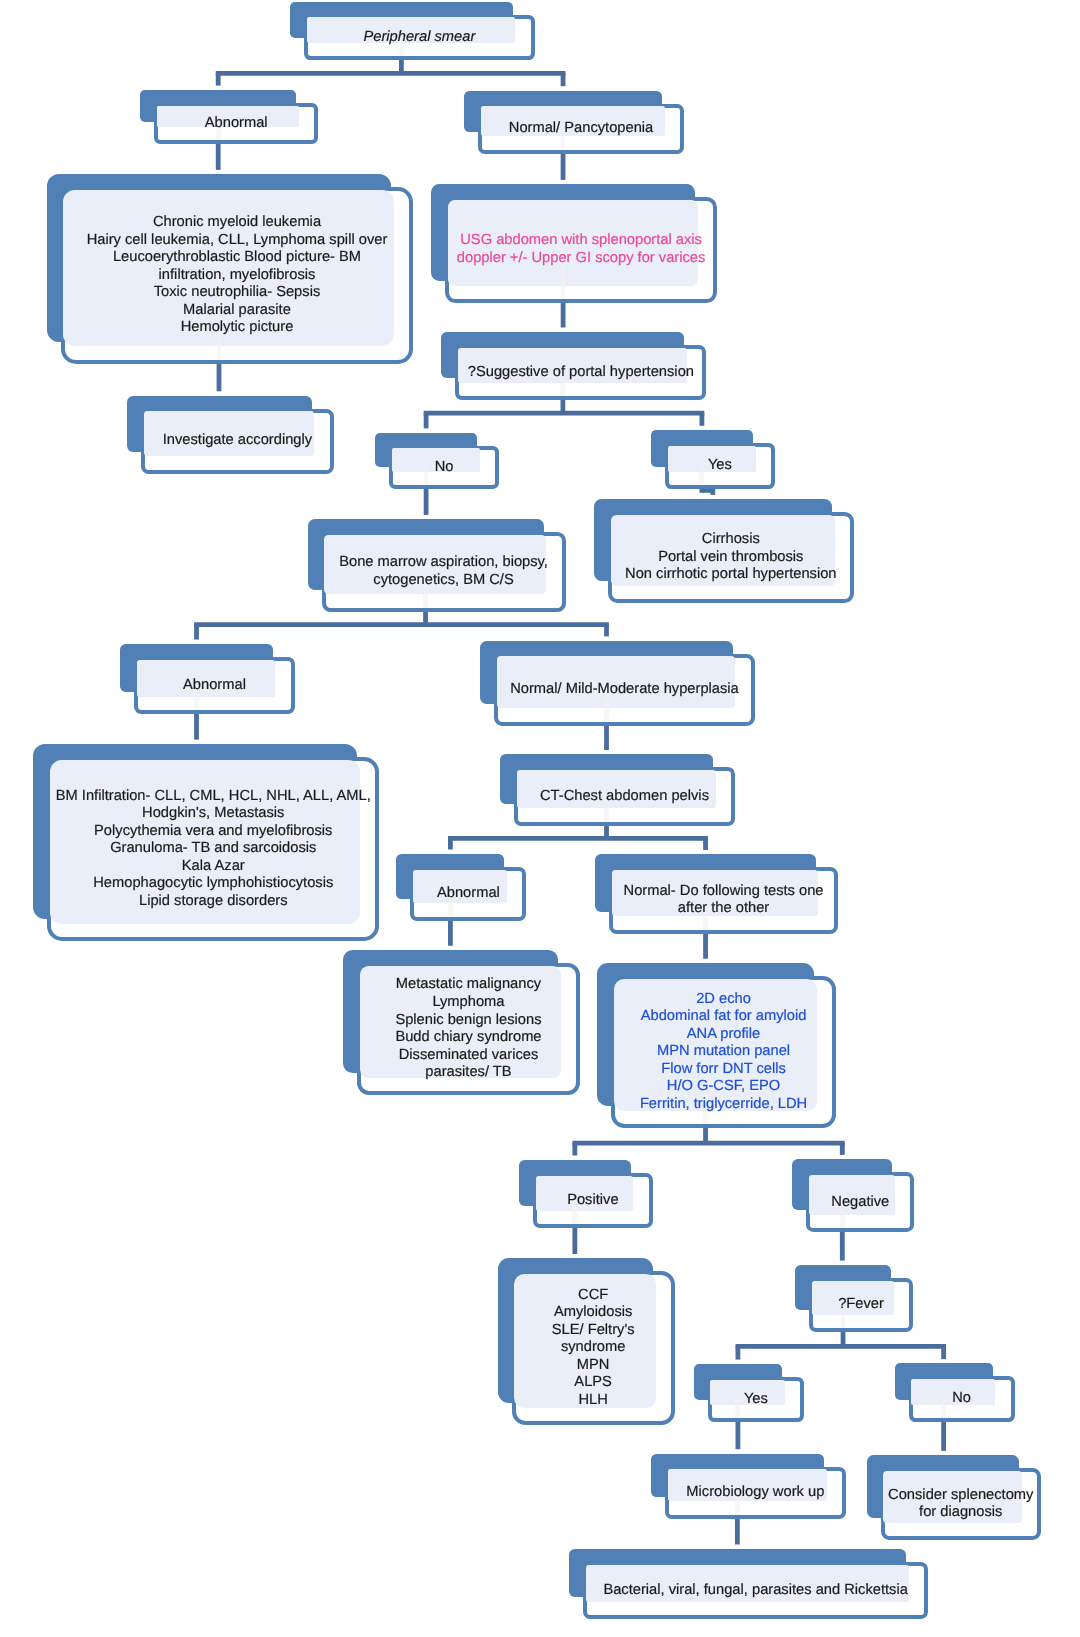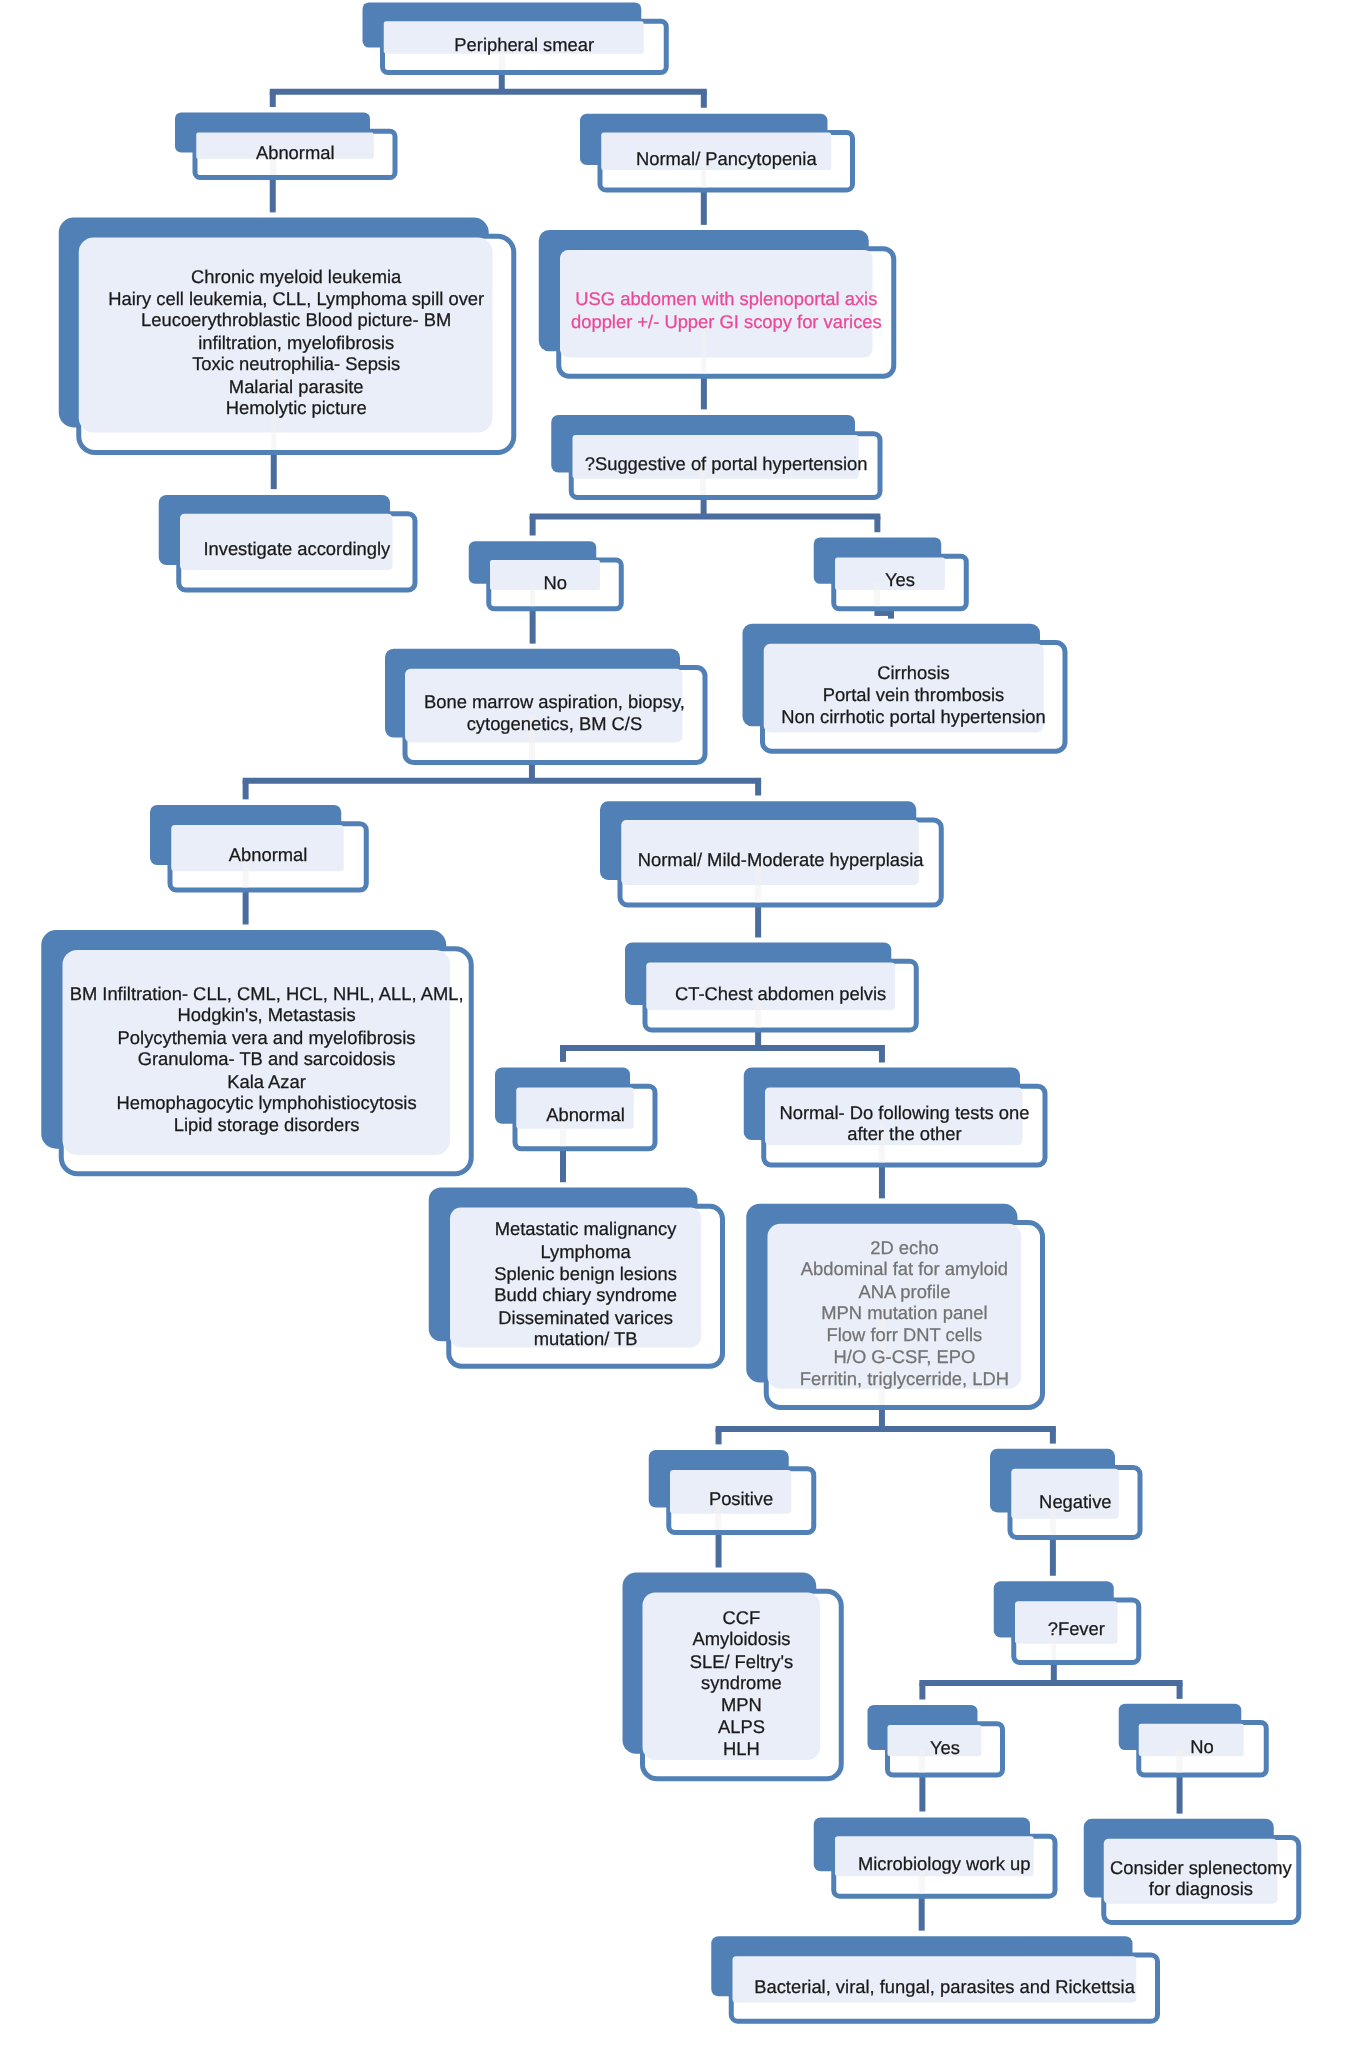--- a/index.html
+++ b/index.html
@@ -71,21 +71,21 @@
       <line x1="842.3" y1="1229.4" x2="842.3" y2="1260.6000000000001" stroke="#4a6d9e" stroke-width="4.8"></line>
       <line x1="843.05" y1="1329.5" x2="843.05" y2="1346.4" stroke="#4a6d9e" stroke-width="4.8"></line>
       <line x1="735.5" y1="1346.4" x2="946.0500000000001" y2="1346.4" stroke="#4a6d9e" stroke-width="4.8"></line>
       <line x1="737.9" y1="1346.4" x2="737.9" y2="1359.6000000000001" stroke="#4a6d9e" stroke-width="4.8"></line>
       <line x1="943.6500000000001" y1="1346.4" x2="943.6500000000001" y2="1359.1000000000001" stroke="#4a6d9e" stroke-width="4.8"></line>
       <line x1="737.9" y1="1419.2" x2="737.9" y2="1449.2" stroke="#4a6d9e" stroke-width="4.8"></line>
       <line x1="943.6500000000001" y1="1419.1000000000001" x2="943.6500000000001" y2="1450.9" stroke="#4a6d9e" stroke-width="4.8"></line>
       <line x1="737.35" y1="1515.7" x2="737.35" y2="1544.5" stroke="#4a6d9e" stroke-width="4.8"></line>
     </svg>
   <div id="nodes">
-      <div class="node" style="left: 304.2px; top: 14.7px; width: 230.4px; height: 45.7px;">
+      <div class="node" style="left: 304.2px; top: 14.7px; width: 230.4px; height: 45.7px; font-style: italic;">
         <div class="back" style="left: -14px; top: -13px; width: 222.4px; height: 36.7px; background: rgb(80, 128, 182); border-radius: 5.10552px;"></div>
         <div class="front" style="width: 230.4px; height: 45.7px; background: rgb(255, 255, 255); border-color: rgb(80, 128, 182); border-radius: 6.3819px;"></div>
         <div class="sheen" style="left: 2.8px; top: 2.8px; width: 208.4px; height: 25.7px; background: rgb(234, 238, 248); border-radius: 1.93918px;"></div>
         <div class="ghost" style="left: 94.8px; top: 22.85px; width: 4.8px; height: 18.85px; background: rgb(242, 242, 242); opacity: 0.6;"></div>
         <div class="txt" style="color: rgb(26, 26, 26);">
           <div>
             <div class="line">Peripheral smear</div>
           </div>
         </div>
       </div>
@@ -283,30 +283,30 @@
         <div class="back" style="left: -14px; top: -13px; width: 214.6px; height: 122.9px; background: rgb(80, 128, 182); border-radius: 9.72584px;"></div>
         <div class="front" style="width: 222.6px; height: 131.9px; background: rgb(255, 255, 255); border-color: rgb(80, 128, 182); border-radius: 12.1573px;"></div>
         <div class="sheen" style="left: 2.8px; top: 2.8px; width: 200.6px; height: 111.9px; background: rgb(234, 238, 248); border-radius: 8.5809px;"></div>
         <div class="txt" style="color: rgb(26, 26, 26);">
           <div>
             <div class="line">Metastatic malignancy</div>
             <div class="line">Lymphoma</div>
             <div class="line">Splenic benign lesions</div>
             <div class="line">Budd chiary syndrome</div>
             <div class="line">Disseminated varices</div>
-            <div class="line">mutation/ TB</div>
+            <div class="line">parasites/ TB</div>
           </div>
         </div>
       </div>
       <div class="node" style="left: 611.3px; top: 976px; width: 224.5px; height: 151.9px;">
         <div class="back" style="left: -14px; top: -13px; width: 216.5px; height: 142.9px; background: rgb(80, 128, 182); border-radius: 10.7978px;"></div>
         <div class="front" style="width: 224.5px; height: 151.9px; background: rgb(255, 255, 255); border-color: rgb(80, 128, 182); border-radius: 13.4973px;"></div>
         <div class="sheen" style="left: 2.8px; top: 2.8px; width: 202.5px; height: 131.9px; background: rgb(234, 238, 248); border-radius: 10.1219px;"></div>
         <div class="ghost" style="left: 91.85px; top: 75.95px; width: 4.8px; height: 71.95px; background: rgb(242, 242, 242); opacity: 0.6;"></div>
-        <div class="txt" style="color: #737373; text-align: center;">
+        <div class="txt" style="color: #1d4ed8; text-align: center;">
           <div>
             <div class="line">2D echo</div>
             <div class="line">Abdominal fat for amyloid</div>
             <div class="line">ANA profile</div>
             <div class="line">MPN mutation panel</div>
             <div class="line">Flow forr DNT cells</div>
             <div class="line">H/O G-CSF, EPO</div>
             <div class="line">Ferritin, triglycerride, LDH</div>
           </div>
         </div>

